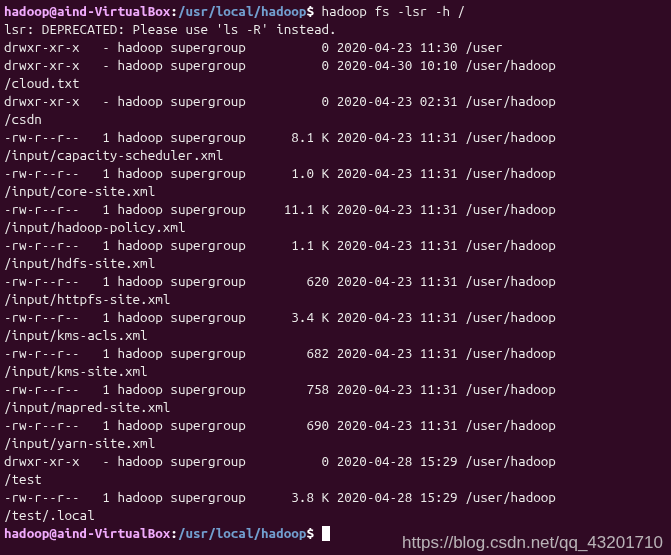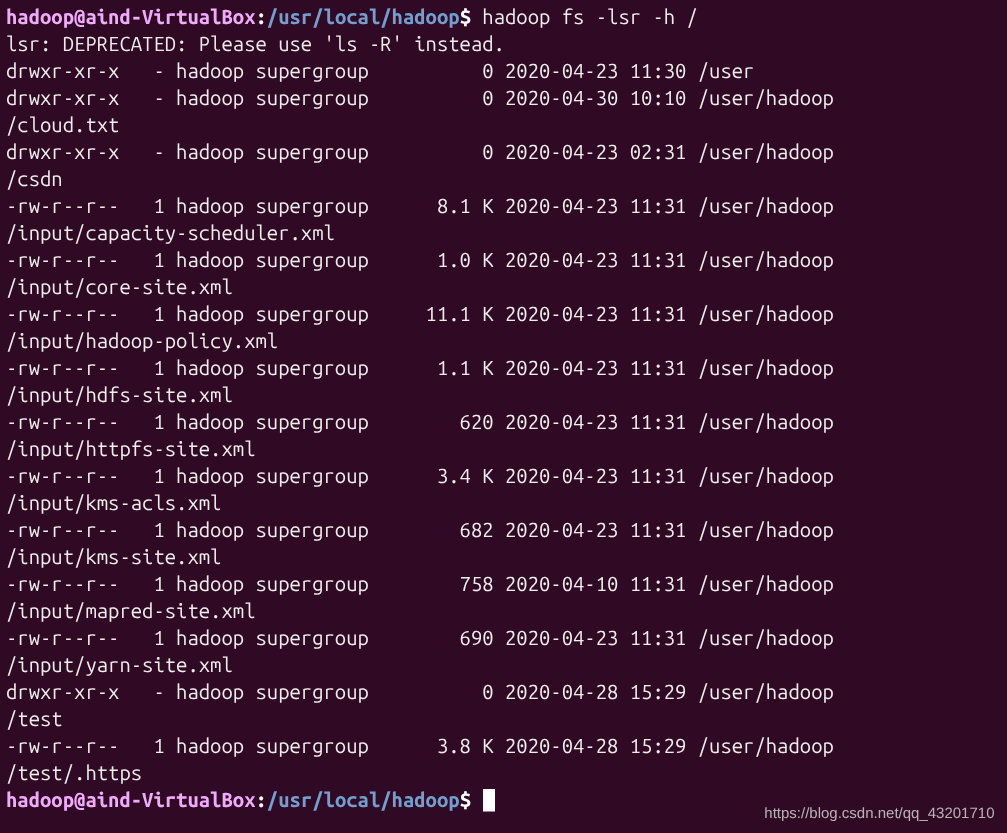--- a/index.html
+++ b/index.html
@@ -26,21 +26,21 @@
     .user { color: #f0abfc; font-weight: bold; }
     .path { color: #729fcf; font-weight: bold; }
     .white { color: #ffffff; font-weight: bold; }
     .normal { color: #eeeeec; }
     .watermark {
       position: absolute;
       bottom: 3px;
       right: 8px;
       color: #d0d0d0;
       font-family: Arial, sans-serif;
-      font-size: 10px;
+      font-size: 17px;
       opacity: 0.85;
     }
     .cursor {
       display: inline-block;
       width: 8px;
       height: 15px;
       background: #ffffff;
       vertical-align: text-bottom;
     }
   </style>
@@ -63,25 +63,25 @@
       <div class="line normal">-rw-r--r--   1 hadoop supergroup     11.1 K 2020-04-23 11:31 /user/hadoop</div>
       <div class="line normal">/input/hadoop-policy.xml</div>
       <div class="line normal">-rw-r--r--   1 hadoop supergroup      1.1 K 2020-04-23 11:31 /user/hadoop</div>
       <div class="line normal">/input/hdfs-site.xml</div>
       <div class="line normal">-rw-r--r--   1 hadoop supergroup        620 2020-04-23 11:31 /user/hadoop</div>
       <div class="line normal">/input/httpfs-site.xml</div>
       <div class="line normal">-rw-r--r--   1 hadoop supergroup      3.4 K 2020-04-23 11:31 /user/hadoop</div>
       <div class="line normal">/input/kms-acls.xml</div>
       <div class="line normal">-rw-r--r--   1 hadoop supergroup        682 2020-04-23 11:31 /user/hadoop</div>
       <div class="line normal">/input/kms-site.xml</div>
-      <div class="line normal">-rw-r--r--   1 hadoop supergroup        758 2020-04-10 11:31 /user/hadoop</div>
+      <div class="line normal">-rw-r--r--   1 hadoop supergroup        758 2020-04-23 11:31 /user/hadoop</div>
       <div class="line normal">/input/mapred-site.xml</div>
       <div class="line normal">-rw-r--r--   1 hadoop supergroup        690 2020-04-23 11:31 /user/hadoop</div>
       <div class="line normal">/input/yarn-site.xml</div>
       <div class="line normal">drwxr-xr-x   - hadoop supergroup          0 2020-04-28 15:29 /user/hadoop</div>
       <div class="line normal">/test</div>
       <div class="line normal">-rw-r--r--   1 hadoop supergroup      3.8 K 2020-04-28 15:29 /user/hadoop</div>
-      <div class="line normal">/test/.https</div>
+      <div class="line normal">/test/.local</div>
     </div>
   <div class="line"><span class="user">hadoop@aind-VirtualBox</span><span class="white">:</span><span class="path">/usr/local/hadoop</span><span class="white">$</span><span class="normal"> </span><span class="cursor"></span></div>
 </div>
 
 <div class="watermark">https://blog.csdn.net/qq_43201710</div>
 
 </body></html>

